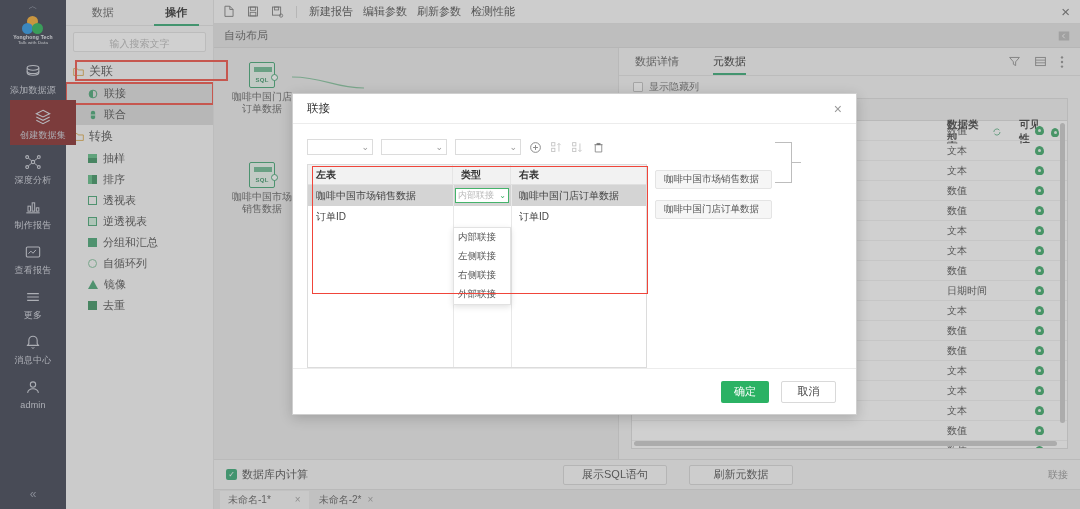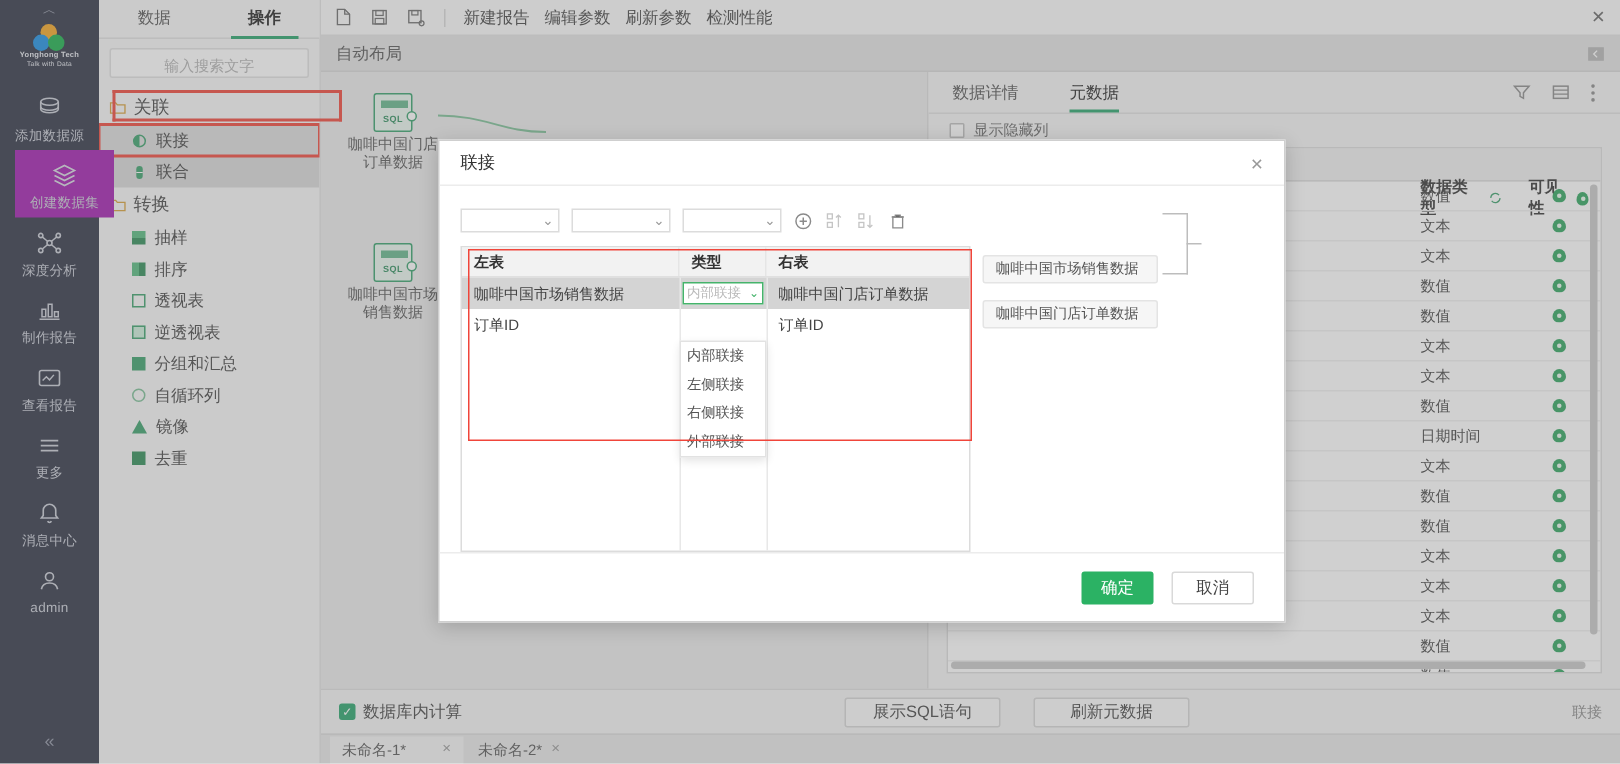--- a/index.html
+++ b/index.html
@@ -23,21 +23,21 @@
   .ring { position:absolute; width:11px; height:11px; border-radius:50%; }
   .r1 { left:5px; top:0; background:#f5a623; }
   .r2 { left:0; top:7px; background:#1b8fe3; }
   .r3 { left:10px; top:7px; background:#19b04a; }
   .logo-txt { font-size:4.4px; line-height:5px; color:#e6e8ee; margin-top:1px; letter-spacing:.2px; text-align:center;}
   .logo-txt b { font-size:5px; display:block; }
   .nav-item {
     width:66px; padding:7px 0 5px; display:flex; flex-direction:column;
     align-items:center; gap:3px; cursor:pointer; position:relative;
   }
-  .nav-item.active { background:#a21caf;margin-left:20px; }
+  .nav-item.active { background:#7f1d1d;margin-left:20px; }
   .nav-item .ico { width:22px; height:20px; display:block; }
   .nav-item .lbl { font-size:9px; color:#c9ccd6; letter-spacing:.2px; line-height:10px; }
   .nav-collapse { position:absolute; bottom:8px; left:0; width:66px; text-align:center; color:#8e93a3; font-size:12px; cursor:pointer; }
 
   
   .tree-panel { width:148px; flex:0 0 148px; background:#f7f7f7; border-right:1px solid #e2e2e2; display:flex; flex-direction:column; }
   .tree-tabs { display:flex; height:26px; border-bottom:1px solid #e2e2e2; background:#f7f7f7; }
   .tree-tab { flex:1; text-align:center; line-height:25px; font-size:11px; color:#555; cursor:pointer; position:relative; }
   .tree-tab.active { color:#222; font-weight:bold; }
   .tree-tab.active::after { content:""; position:absolute; left:14px; right:14px; bottom:-1px; height:2px; background:#27a36b; }

